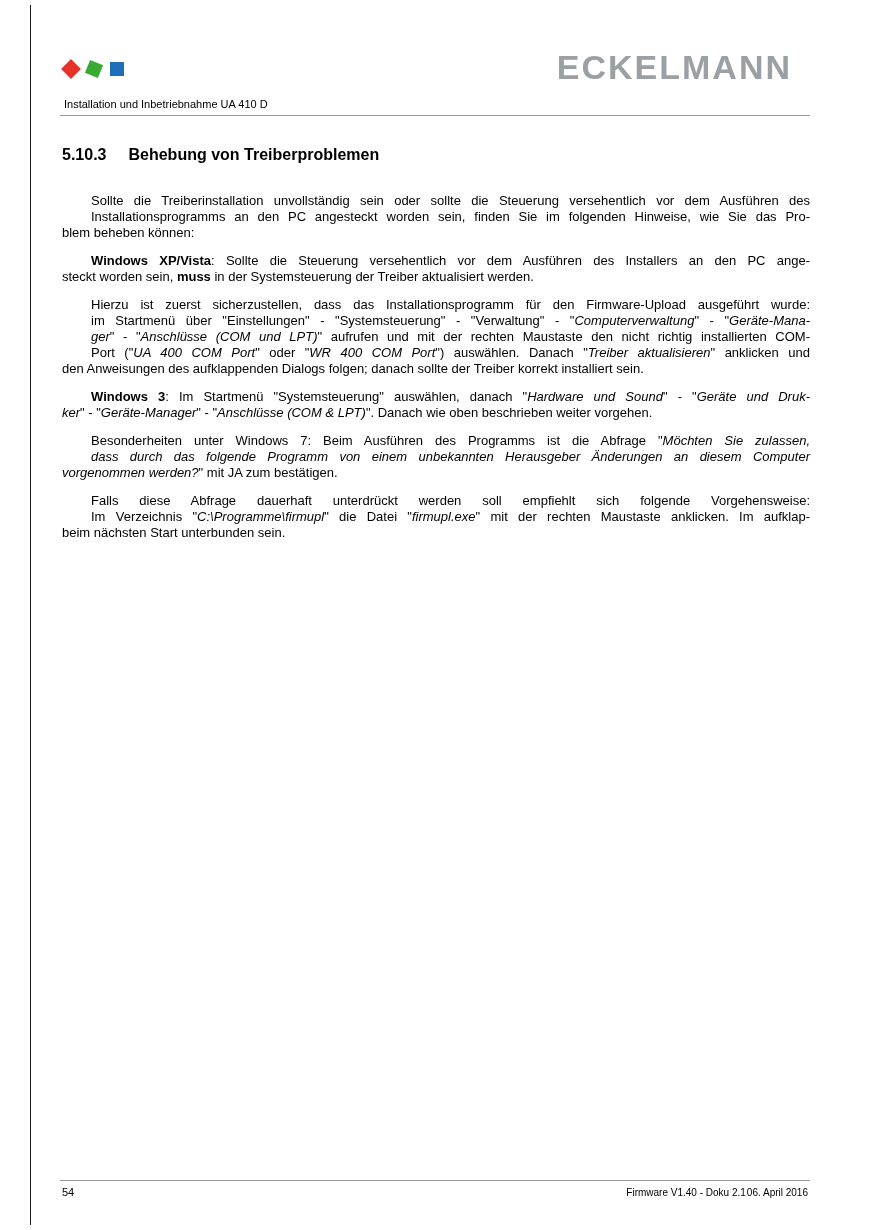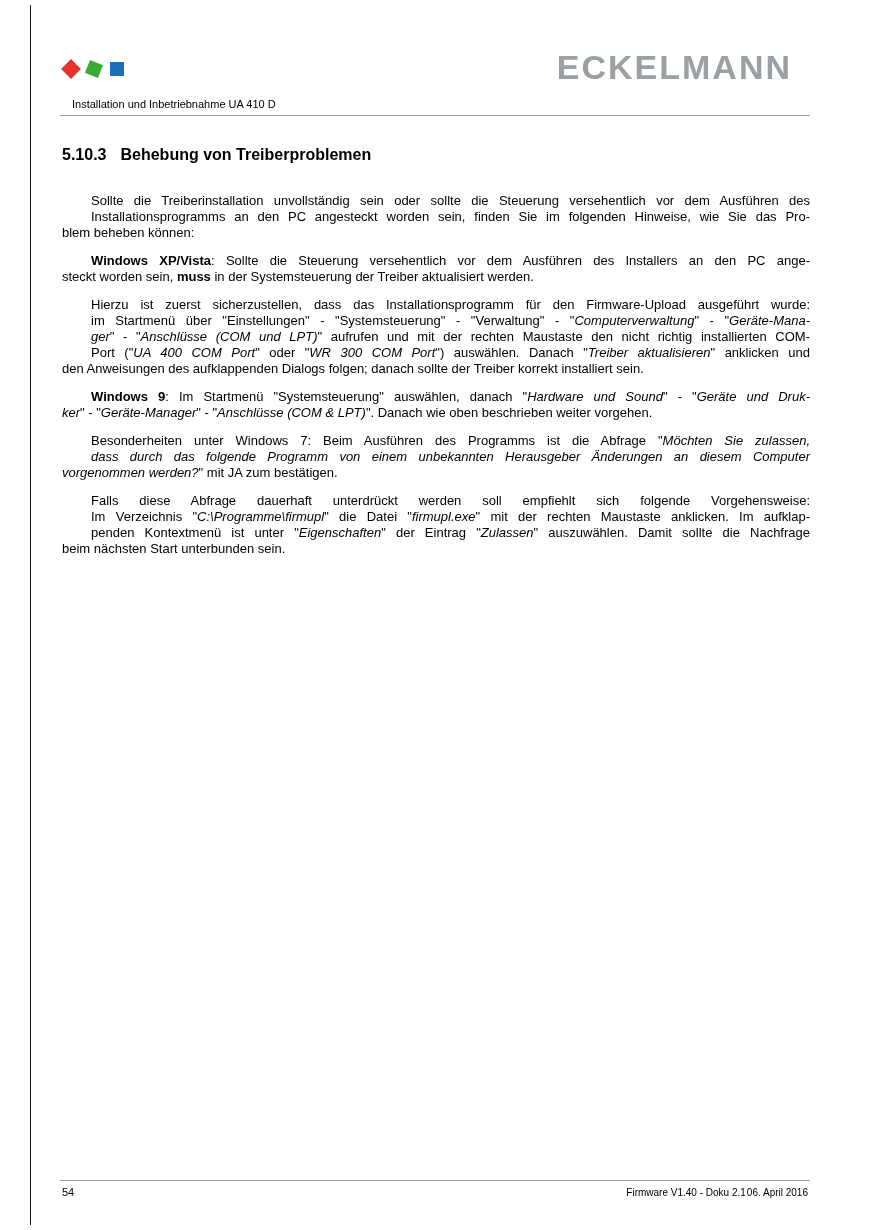--- a/index.html
+++ b/index.html
@@ -19,28 +19,28 @@
   .sq.red   { transform:rotate(45deg); }
   .sq.green { transform:rotate(22deg); }
   .sq.blue  { transform:rotate(0deg); }
 
   .brand {
     position:absolute; top:50px; right:78px;
     font-size:34px; line-height:34px; letter-spacing:2px;
     font-weight:bold;
   }
 
-  .doc-title { position:absolute; left:72px; top:98px; font-size:11px; }
+  .doc-title { position:absolute; left:64px; top:98px; font-size:11px; }
 
   .header-rule { position:absolute; left:60px; right:60px; top:115px; height:1px; background:#999; }
 
   .heading {
     position:absolute; left:62px; top:146px;
     font-size:16px; font-weight:bold;
-    display:flex; gap:14px;
+    display:flex; gap:22px;
   }
 
   .content { position:absolute; left:62px; top:193px; width:748px; }
   .para { margin:0 0 12px 0; }
   .line { font-size:13px; line-height:16px; }
   .jl { text-align:justify; text-align-last:justify;margin-left:29px; }
   .b  { font-weight:bold; }
   .i  { font-style:italic; }
 
   .footer-rule { position:absolute; left:60px; right:60px; top:1180px; height:1px; background:#999; }
@@ -81,36 +81,35 @@
       <div class="line"><span>blem beheben können:</span></div>
     </div>
     <div class="para">
       <div class="line jl"><span class="b">Windows XP/Vista</span><span>: Sollte die Steuerung versehentlich vor dem Ausführen des Installers an den PC ange-</span></div>
       <div class="line"><span>steckt worden sein, </span><span class="b">muss</span><span> in der Systemsteuerung der Treiber aktualisiert werden.</span></div>
     </div>
     <div class="para">
       <div class="line jl"><span>Hierzu ist zuerst sicherzustellen, dass das Installationsprogramm für den Firmware-Upload ausgeführt wurde:</span></div>
       <div class="line jl"><span>im Startmenü über "Einstellungen" - "Systemsteuerung" - "Verwaltung" - "</span><span class="i">Computerverwaltung</span><span>" - "</span><span class="i">Geräte-Mana-</span></div>
       <div class="line jl"><span class="i">ger</span><span>" - "</span><span class="i">Anschlüsse (COM und LPT)</span><span>" aufrufen und mit der rechten Maustaste den nicht richtig installierten COM-</span></div>
-      <div class="line jl"><span>Port ("</span><span class="i">UA 400 COM Port</span><span>" oder "</span><span class="i">WR 300 COM Port</span><span>") auswählen. Danach "</span><span class="i">Treiber aktualisieren</span><span>" anklicken und</span></div>
+      <div class="line jl"><span>Port ("</span><span class="i">UA 400 COM Port</span><span>" oder "</span><span class="i">WR 400 COM Port</span><span>") auswählen. Danach "</span><span class="i">Treiber aktualisieren</span><span>" anklicken und</span></div>
       <div class="line"><span>den Anweisungen des aufklappenden Dialogs folgen; danach sollte der Treiber korrekt installiert sein.</span></div>
     </div>
     <div class="para">
-      <div class="line jl"><span class="b">Windows 9</span><span>: Im Startmenü "Systemsteuerung" auswählen, danach "</span><span class="i">Hardware und Sound</span><span>" - "</span><span class="i">Geräte und Druk-</span></div>
+      <div class="line jl"><span class="b">Windows 3</span><span>: Im Startmenü "Systemsteuerung" auswählen, danach "</span><span class="i">Hardware und Sound</span><span>" - "</span><span class="i">Geräte und Druk-</span></div>
       <div class="line"><span class="i">ker</span><span>" - "</span><span class="i">Geräte-Manager</span><span>" - "</span><span class="i">Anschlüsse (COM &amp; LPT)</span><span>". Danach wie oben beschrieben weiter vorgehen.</span></div>
     </div>
     <div class="para">
       <div class="line jl"><span>Besonderheiten unter Windows 7: Beim Ausführen des Programms ist die Abfrage "</span><span class="i">Möchten Sie zulassen,</span></div>
       <div class="line jl"><span class="i">dass durch das folgende Programm von einem unbekannten Herausgeber Änderungen an diesem Computer</span></div>
       <div class="line"><span class="i">vorgenommen werden?</span><span>" mit JA zum bestätigen.</span></div>
     </div>
     <div class="para">
       <div class="line jl"><span>Falls diese Abfrage dauerhaft unterdrückt werden soll empfiehlt sich folgende Vorgehensweise:</span></div>
       <div class="line jl"><span>Im Verzeichnis "</span><span class="i">C:\Programme\firmupl</span><span>" die Datei "</span><span class="i">firmupl.exe</span><span>" mit der rechten Maustaste anklicken. Im aufklap-</span></div>
-      <div class="line jl"><span>penden Kontextmenü ist unter "</span><span class="i">Eigenschaften</span><span>" der Eintrag "</span><span class="i">Zulassen</span><span>" auszuwählen. Damit sollte die Nachfrage</span></div>
       <div class="line"><span>beim nächsten Start unterbunden sein.</span></div>
     </div>
   </div>
 
 <div class="footer-rule"></div>
 
 <div class="footer">
   <span class="pageno">54</span>
   <span class="finfo">
     <span>Firmware V1.40 - Doku 2.1</span><span class="fdate">06. April 2016</span>

